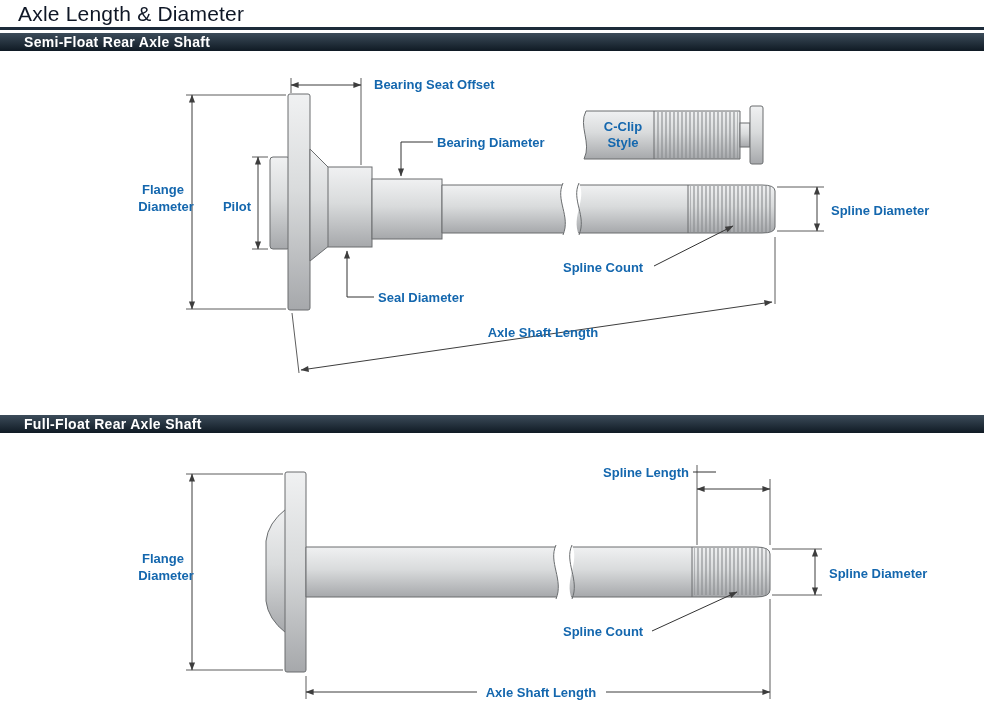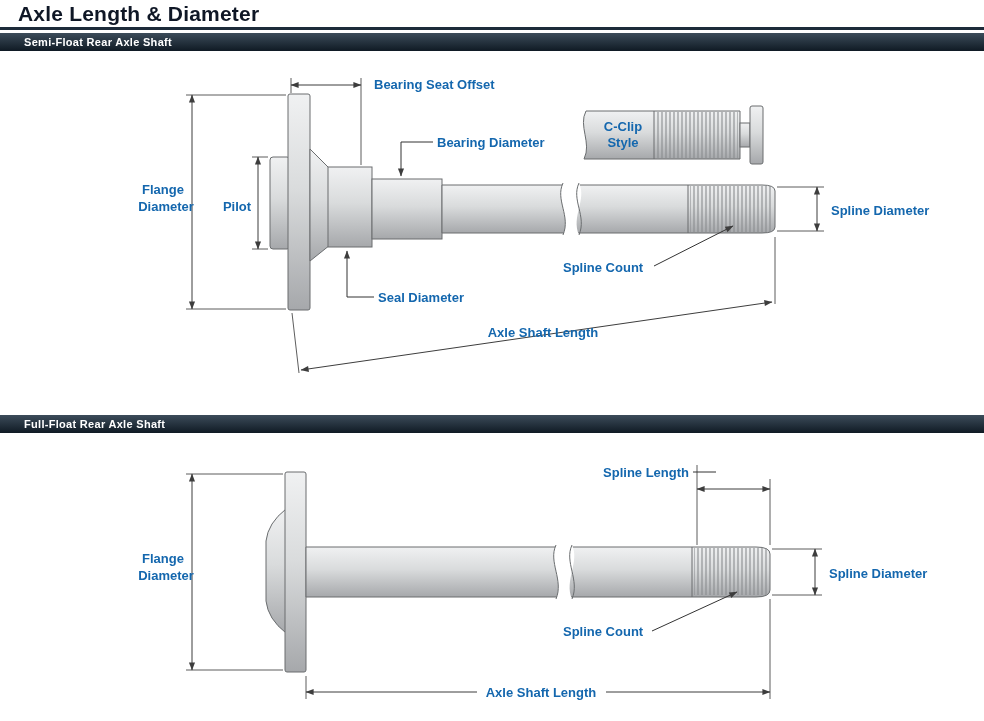--- a/index.html
+++ b/index.html
@@ -1,20 +1,20 @@
 <!DOCTYPE html>
 <html style="--accent-blue: #1467ae; --bar-top: #3c4c5a; --bar-bottom: #0f1a24; --title-color: #0f1726; --title-rule: #1d2b3a;"><head>
 <meta charset="utf-8">
 <style>
   html,body{margin:0;padding:0;background:#fff}
   body{width:984px;height:721px;font-family:"Liberation Sans",sans-serif;overflow:hidden}
-  .title{padding:3px 4px 2px 18px;line-height:22px;font-size:21px;font-weight:700;
+  .title{padding:3px 4px 2px 18px;line-height:22px;font-size:21px;font-weight:400;
          color:var(--title-color,#0f1726);letter-spacing:.2px}
   .title-rule{height:3px;background:var(--title-rule,#1d2b3a);margin-bottom:3px}
-  .section-bar{height:18px;line-height:18px;padding-left:24px;font-size:11px;font-weight:700;
+  .section-bar{height:18px;line-height:18px;padding-left:24px;font-size:14px;font-weight:700;
          color:#ffffff;letter-spacing:.3px;
          background:linear-gradient(180deg,var(--bar-top,#3c4c5a),var(--bar-bottom,#0f1a24))}
   .section-bar.second{margin-top:4px}
   svg{display:block}
   .lbl{font-family:"Liberation Sans",sans-serif;font-size:13px;font-weight:700;
        fill:var(--accent-blue,#1467ae)}
   .metalstroke{stroke:#6a6d6f;stroke-width:1}
   .dim{stroke:#3d3d3d;stroke-width:1;fill:none}
   .ext{stroke:#4b4b4b;stroke-width:0.9;fill:none}
   .ldr{stroke:#333;stroke-width:1;fill:none}

